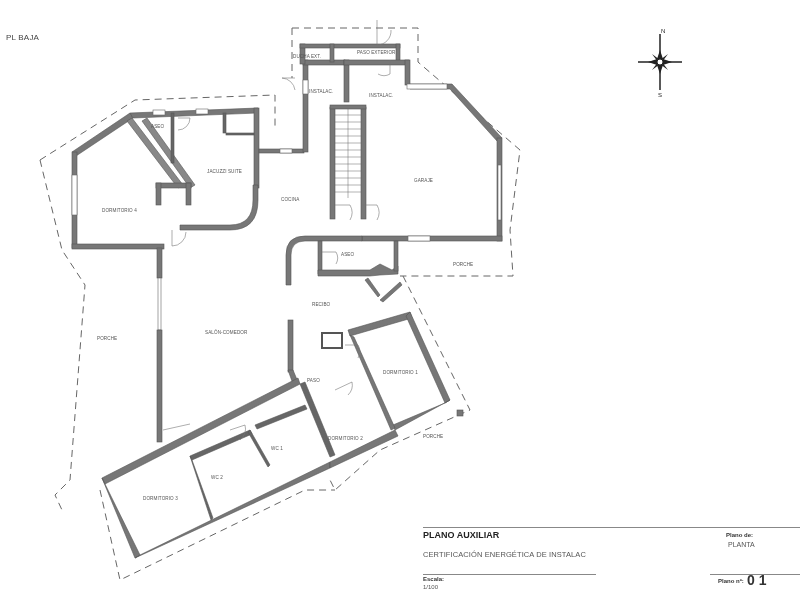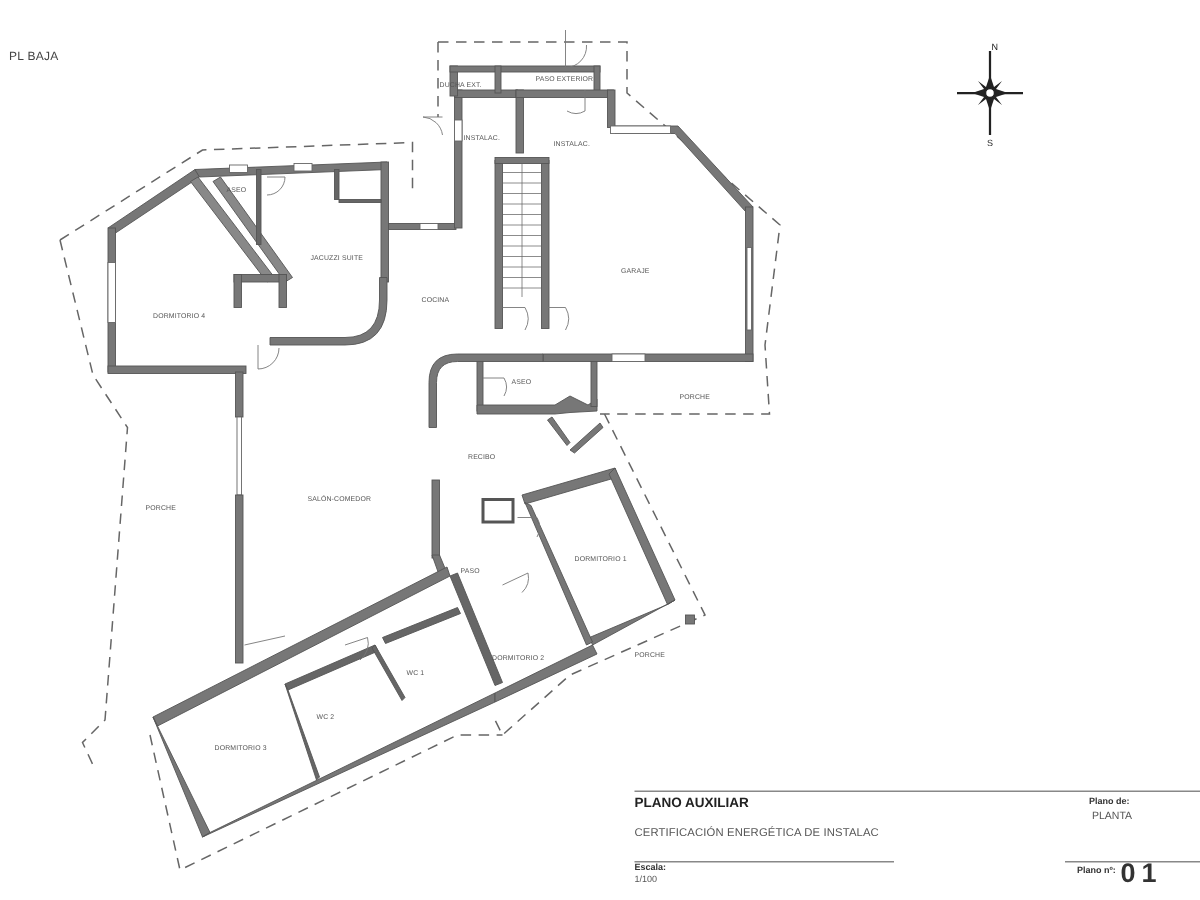--- a/index.html
+++ b/index.html
@@ -11,21 +11,21 @@
   .tb-title { position:absolute; left:423px; top:530px; font-size:9px; font-weight:bold; color:#222; }
   .tb-sub { position:absolute; left:423px; top:550px; font-size:7.5px; color:#555; letter-spacing:0.1px; }
   .tb-line1 { position:absolute; left:423px; top:527px; width:377px; height:1px; background:#888; }
   .tb-line2 { position:absolute; left:423px; top:574px; width:173px; height:1px; background:#888; }
   .tb-line3 { position:absolute; left:710px; top:574px; width:90px; height:1px; background:#888; }
   .tb-scale-label { position:absolute; left:423px; top:576px; font-size:6px; font-weight:bold; color:#333; }
   .tb-scale { position:absolute; left:423px; top:584px; font-size:6px; color:#555; }
   .tb-planode-label { position:absolute; left:726px; top:532px; font-size:6px; font-weight:bold; color:#333; }
   .tb-planode { position:absolute; left:728px; top:541px; font-size:7px; color:#555; }
   .tb-plano-num-label { position:absolute; left:718px; top:578px; font-size:6px; font-weight:bold; color:#333; }
-  .tb-plano-num { position:absolute; left:747px; top:572px; font-size:18px; font-weight:bold; color:#333; letter-spacing:4px; }
+  .tb-plano-num { position:absolute; left:747px; top:572px; font-size:14px; font-weight:bold; color:#333; letter-spacing:4px; }
 </style>
 </head>
 <body>
 
 <div class="corner-label">PL BAJA</div>
 
 <svg class="plan" width="800" height="600" viewBox="0 0 800 600" xmlns="http://www.w3.org/2000/svg">
 
   <g fill="none" stroke="#666" stroke-width="1" stroke-dasharray="7,5">
     <polyline points="40,160 135,100 275,95 275,130"></polyline>

